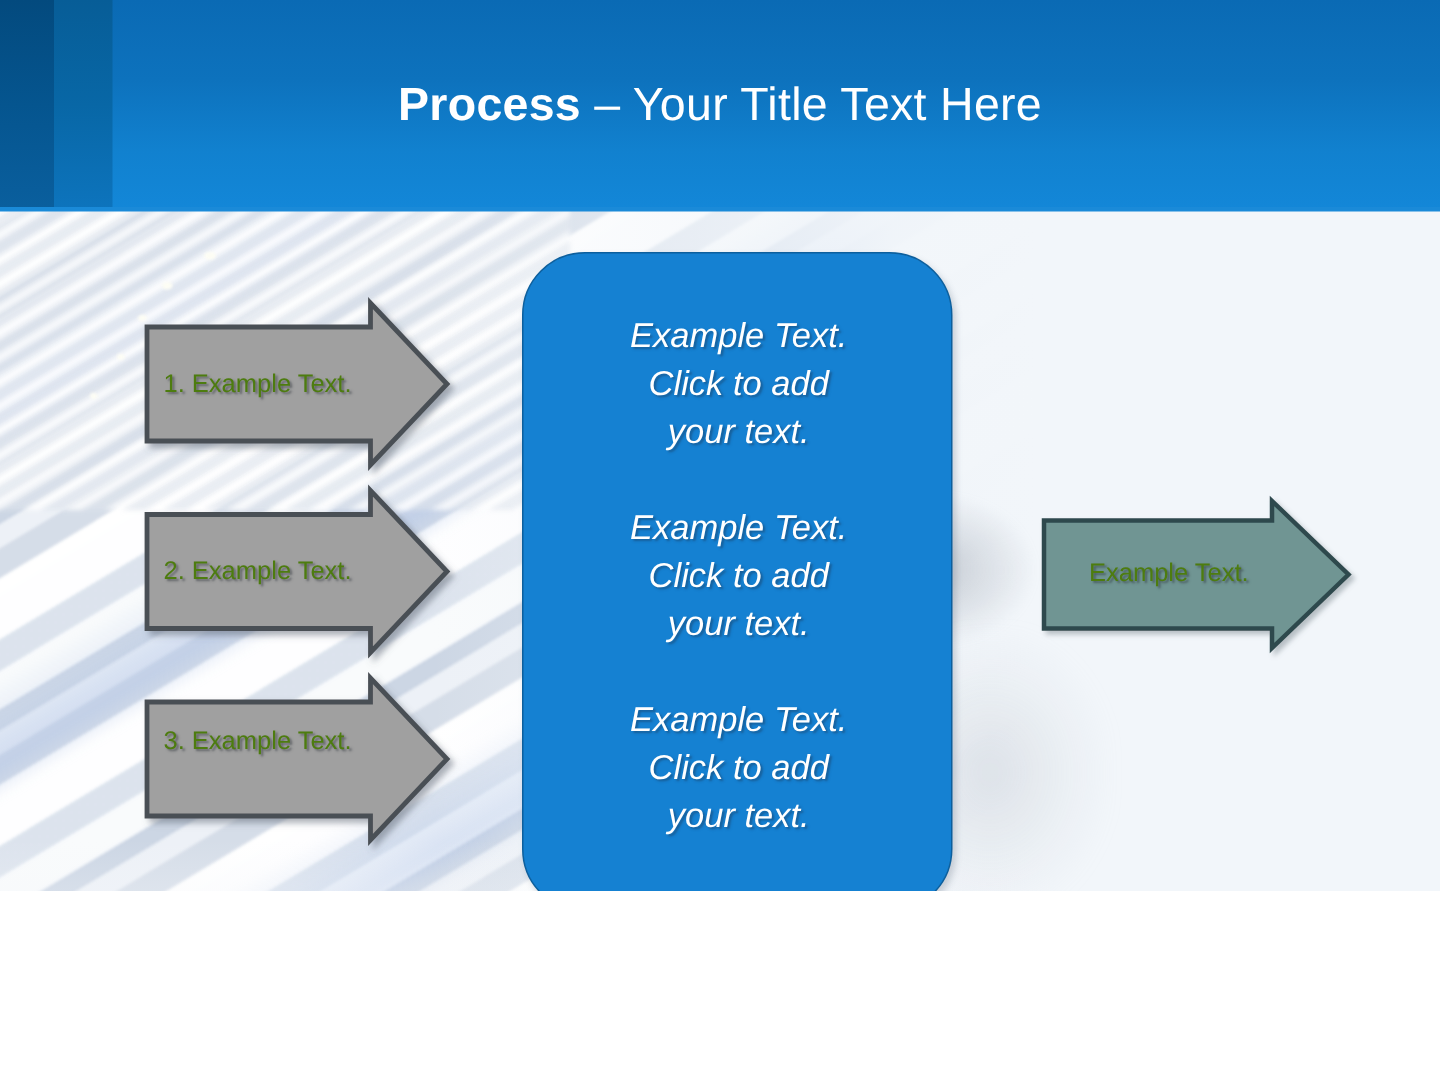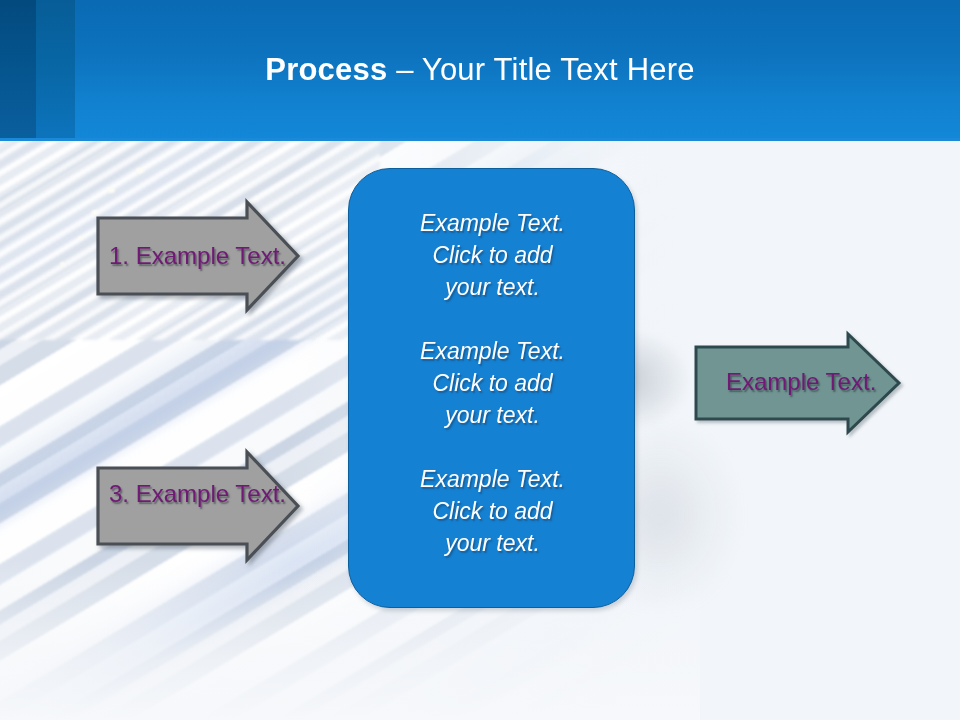--- a/index.html
+++ b/index.html
@@ -8,21 +8,21 @@
     padding: 0;
     background: #ffffff;
   }
   body {
     font-family: "Liberation Sans", sans-serif;
   }
 
   #slide {
     position: relative;
     width: 960px;
-    height: 720px;
+    height: 594px;
     overflow: hidden;
     background: #f2f6fa;
   }
 
   
   .title-bar {
     position: absolute;
     left: 0;
     top: 0;
     width: 960px;
@@ -194,22 +194,22 @@
   
   .arrow {
     position: absolute;
   }
   .arrow svg {
     display: block;
     overflow: visible;
   }
   .arrow-label {
     position: absolute;
-    color: #701a75;
-    font-size: 24px;
+    color: #4d7c0f;
+    font-size: 17px;
     line-height: 20px;
     white-space: nowrap;
     text-shadow: 1.5px 1.5px 1.6px rgba(40,45,52,0.55);
     pointer-events: none;
   }
 
   
   .center-box {
     position: absolute;
     left: 348px;
@@ -274,20 +274,31 @@
       <defs>
         <filter id="shA1" x="-20%" y="-20%" width="150%" height="150%">
           <feDropShadow dx="3" dy="3" stdDeviation="2.2" flood-color="#5a646f" flood-opacity="0.5"></feDropShadow>
         </filter>
       </defs>
       <polygon filter="url(#shA1)" points="3,18 152,18 152,2 203,56 152,110 152,94 3,94" fill="#a0a0a0" stroke="#4a4f55" stroke-width="3.2" stroke-linejoin="miter"></polygon>
     </svg>
     <div class="arrow-label" style="left:14px; top:46px;">1. Example Text.</div>
   </div>
 
+  <div class="arrow" style="left:95px; top:325px;">
+    <svg width="210" height="115" viewBox="0 0 210 115">
+      <defs>
+        <filter id="shA2" x="-20%" y="-20%" width="150%" height="150%">
+          <feDropShadow dx="3" dy="3" stdDeviation="2.2" flood-color="#5a646f" flood-opacity="0.5"></feDropShadow>
+        </filter>
+      </defs>
+      <polygon filter="url(#shA2)" points="3,18 152,18 152,2 203,56 152,110 152,94 3,94" fill="#a0a0a0" stroke="#4a4f55" stroke-width="3.2" stroke-linejoin="miter"></polygon>
+    </svg>
+    <div class="arrow-label" style="left:14px; top:46px;">2. Example Text.</div>
+  </div>
 
   <div class="arrow" style="left:95px; top:450px;">
     <svg width="210" height="115" viewBox="0 0 210 115">
       <defs>
         <filter id="shA3" x="-20%" y="-20%" width="150%" height="150%">
           <feDropShadow dx="3" dy="3" stdDeviation="2.2" flood-color="#5a646f" flood-opacity="0.5"></feDropShadow>
         </filter>
       </defs>
       <polygon filter="url(#shA3)" points="3,18 152,18 152,2 203,56 152,110 152,94 3,94" fill="#a0a0a0" stroke="#4a4f55" stroke-width="3.2" stroke-linejoin="miter"></polygon>
     </svg>

